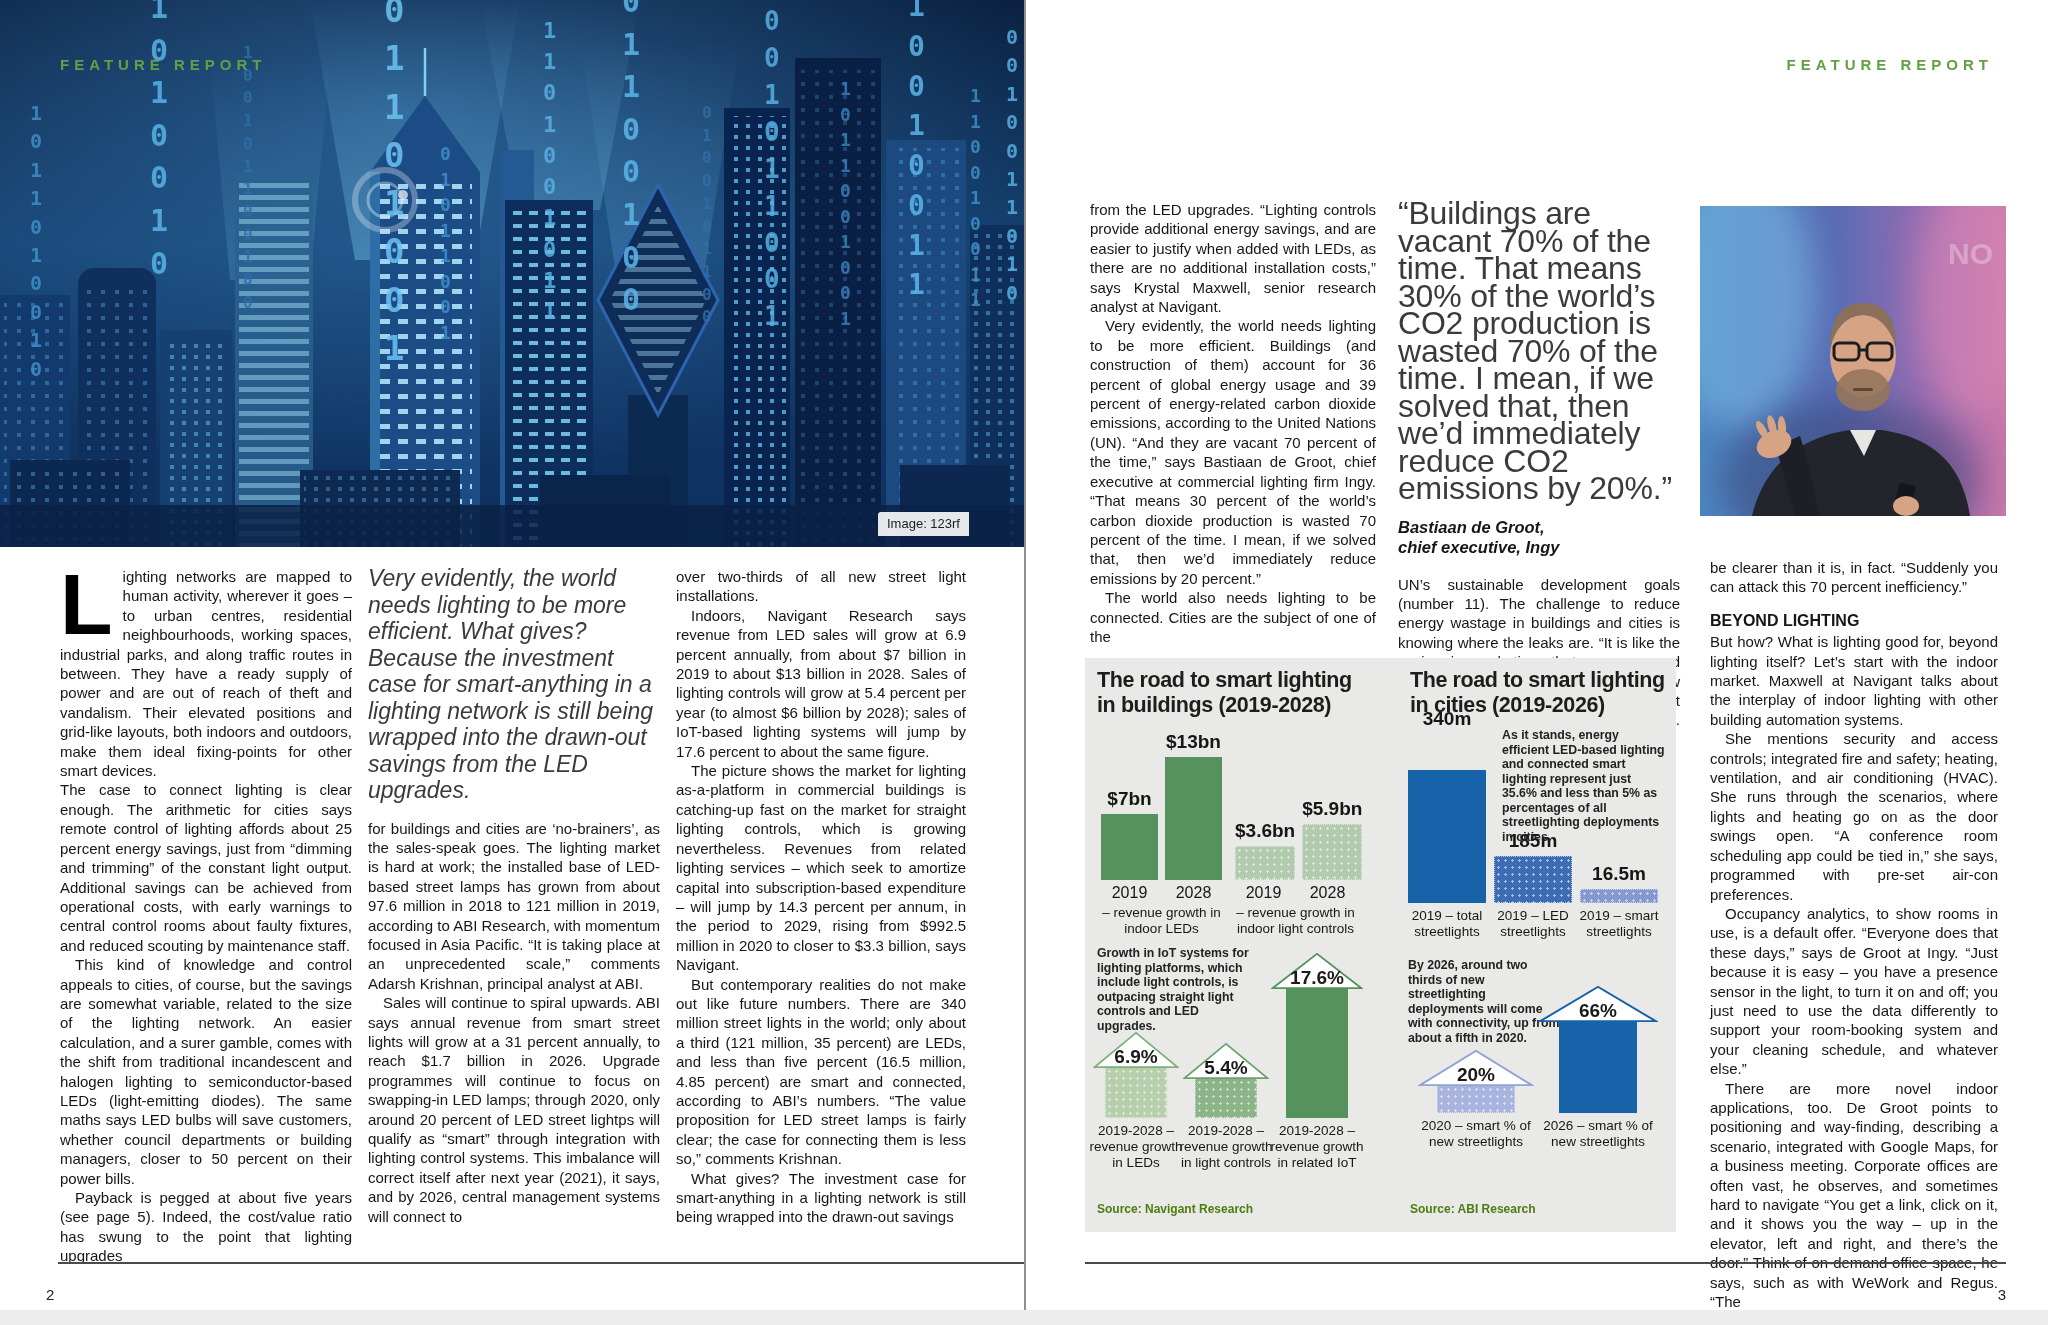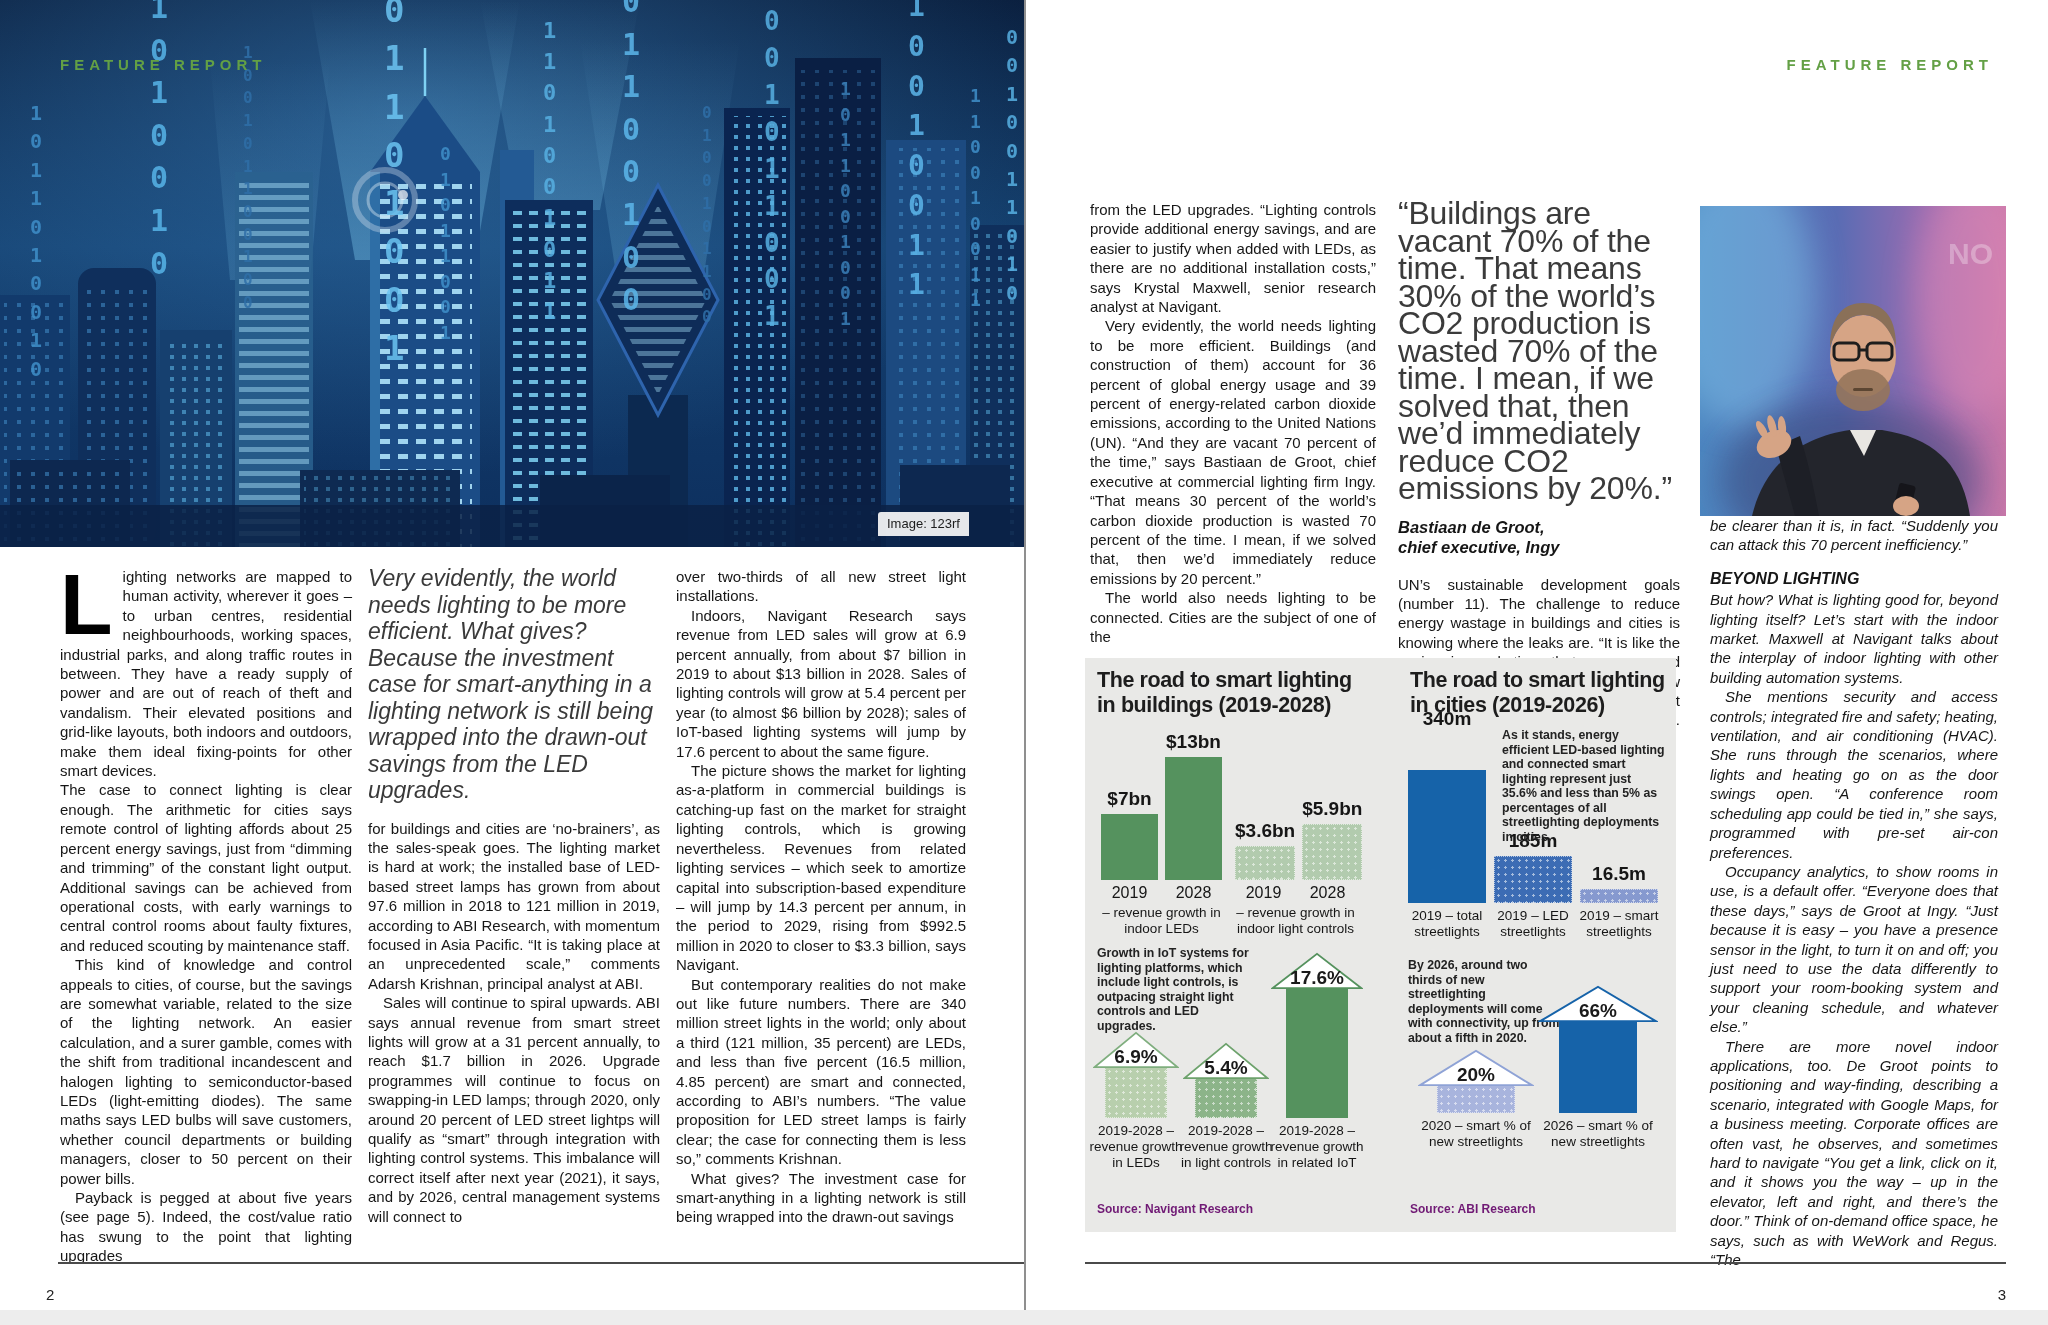--- a/index.html
+++ b/index.html
@@ -59,21 +59,21 @@
   .growth{position:absolute;display:flex;flex-direction:column;align-items:center;justify-content:flex-end;}
   .c1 .growth{bottom:114px;}
   .c2 .growth{bottom:119px;}
   .arrow{position:relative;width:100%;height:37px;margin-bottom:-1px;}
   .arrow svg{display:block;width:100%;height:100%;}
   .arrow polygon{fill:#ffffff;stroke:currentColor;stroke-width:2;}
   .pct{position:absolute;bottom:0;left:0;width:100%;text-align:center;font-weight:bold;font-size:19px;color:#1a1a1a;}
   .gbar{width:62px;}
   .c2 .gbar{width:78px;}
   .glabel{position:absolute;top:100%;left:-6%;width:112%;text-align:center;font-size:13.5px;line-height:16px;padding-top:5px;}
-  .chart-source{position:absolute;left:12px;bottom:16px;font-size:12px;font-weight:600;color:#701a75;}
+  .chart-source{position:absolute;left:12px;bottom:16px;font-size:12px;font-weight:600;color:#4d7c0f;}
 </style>
 </head>
 <body>
 
 <div class="spread">
 
   <div class="hero">
     <svg viewBox="0 0 1024 547" preserveAspectRatio="none">
       <defs>
         <linearGradient id="sky" x1="0" y1="0" x2="0" y2="1">
@@ -264,21 +264,21 @@
         <ellipse cx="74" cy="238" rx="18" ry="13" fill="#d6a485" transform="rotate(-25 74 238)"></ellipse>
         <ellipse cx="62" cy="224" rx="4" ry="10" fill="#d6a485" transform="rotate(-30 62 224)"></ellipse>
         <ellipse cx="72" cy="220" rx="4" ry="11" fill="#d6a485" transform="rotate(-15 72 220)"></ellipse>
         <ellipse cx="82" cy="221" rx="4" ry="11" fill="#d6a485" transform="rotate(-5 82 221)"></ellipse>
         <rect x="196" y="278" width="17" height="28" rx="3" fill="#15151a" transform="rotate(14 204 292)"></rect>
         <ellipse cx="206" cy="300" rx="13" ry="10" fill="#d6a485"></ellipse>
       </g>
     </svg>
   </div>
 
-  <div class="col" style="left:1710px;top:516px;width:288px;font-style:italic;">
+  <div class="col" style="left:1710px;top:558px;width:288px;">
     <div>
         <p>be clearer than it is, in fact.  “Suddenly you can attack this 70 percent inefficiency.”</p>
       </div>
     <p class="subhead">BEYOND LIGHTING</p>
     <div>
         <p>But how? What is lighting good for, beyond lighting itself? Let’s start with the indoor market. Maxwell at Navigant talks about the interplay of indoor lighting with other building automation systems.</p>
         <p>She mentions security and access controls; integrated fire and safety; heating, ventilation, and air conditioning (HVAC). She runs through the scenarios, where lights and heating go on as the door swings open. “A conference room scheduling app could be tied in,” she says, programmed with pre-set air-con preferences.</p>
         <p>Occupancy analytics, to show rooms in use, is a default offer. “Everyone does that these days,” says de Groot at Ingy. “Just because it is easy – you have a presence sensor in the light, to turn it on and off; you just need to use the data differently to support your room-booking system and your cleaning schedule, and whatever else.”</p>
         <p>There are more novel indoor applications, too. De Groot points to positioning and way-finding, describing a scenario, integrated with Google Maps, for a business meeting. Corporate offices are often vast, he observes, and sometimes hard to navigate “You get a link, click on it, and it shows you the way – up in the elevator, left and right, and there’s the door.”  Think of on-demand office space, he says, such as with WeWork and Regus. “The</p>
       </div>

